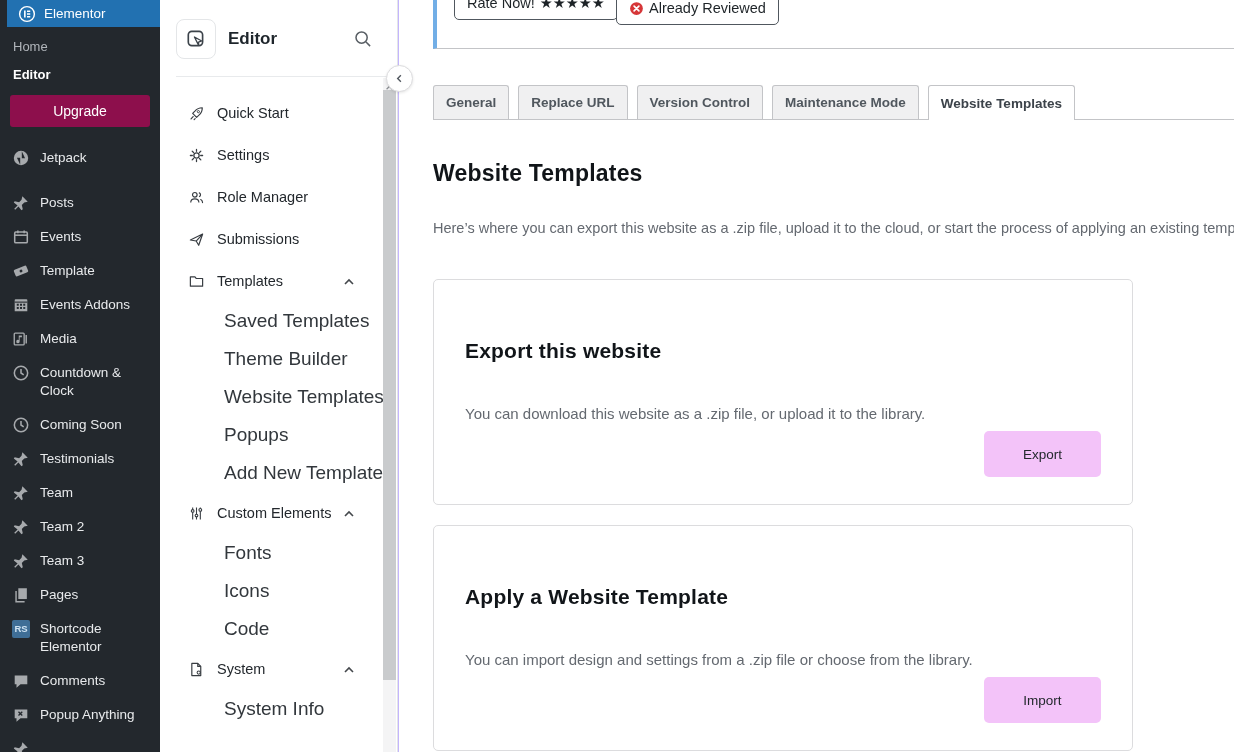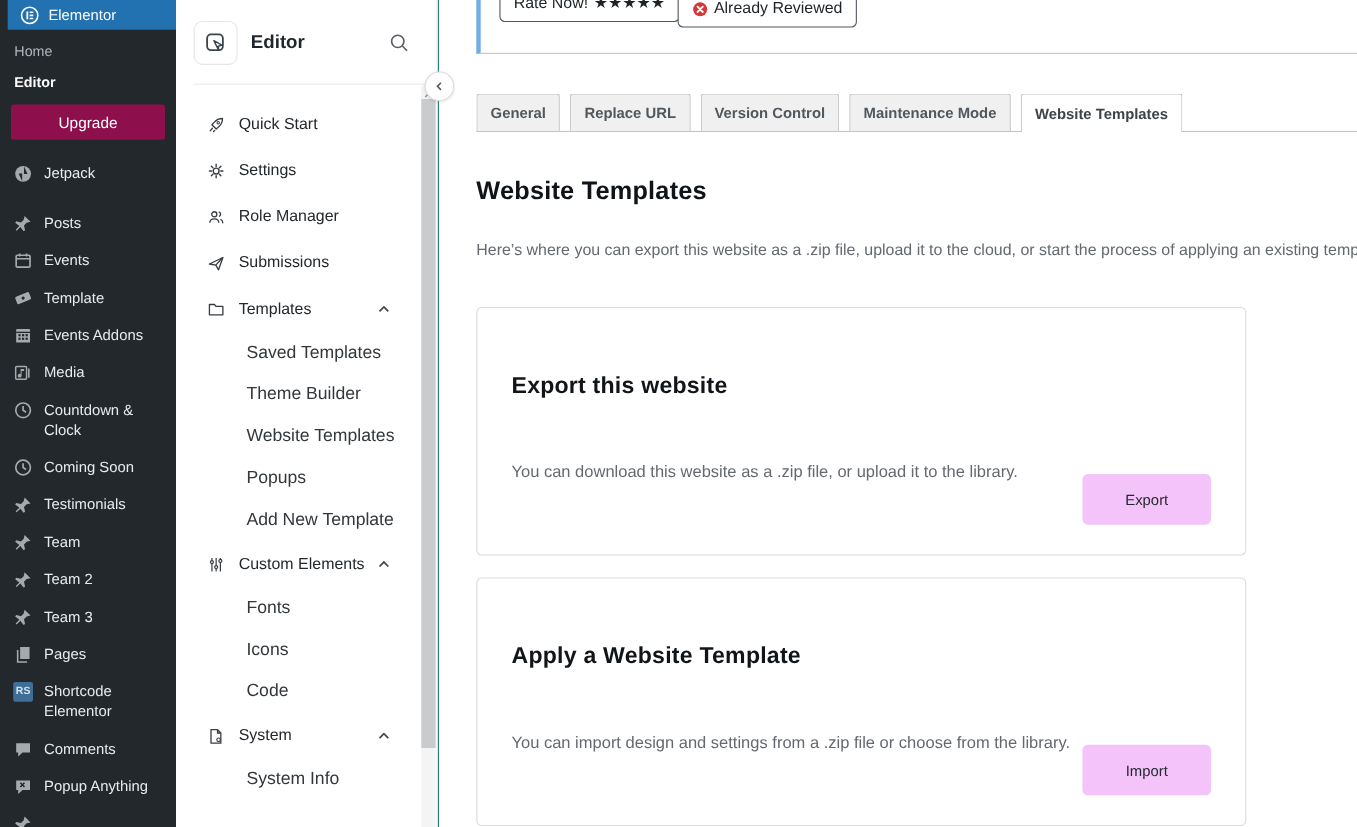--- a/index.html
+++ b/index.html
@@ -1,20 +1,20 @@
 <!DOCTYPE html>
 <html><head>
 <meta charset="utf-8">
 <style>
   * { box-sizing: border-box; margin: 0; padding: 0; }
   html,body { background:#fff; }
   .screen {
     position: relative; width: 1234px; height: 752px; overflow: hidden;
     font-family: "Liberation Sans", "DejaVu Sans", sans-serif;
-    background: #0f766e; color: #1d2327;
+    background: #c4b5fd; color: #1d2327;
   }
 
   
   .wp-sidebar {
     position: absolute; left: 0; top: 0; width: 160px; height: 752px;
     background: #23282d; overflow: hidden; color: #e8eaec;
   }
   .wp-brand {
     margin-left: 7px; height: 27px; background: #2271b1; color: #fff;
     display: flex; align-items: center; gap: 8px; padding-left: 11px;
@@ -66,21 +66,21 @@
   .es-nav { margin-top: 15px; }
   .es-item { height: 42px; padding: 0 30px 0 16px; display: flex; align-items: center; cursor: pointer; }
   .es-pill {
     display: flex; align-items: center; width: 100%; height: 36px;
     border-radius: 4px; padding: 0 12px; font-size: 14.5px; color: #23282d;
   }
   .es-item.active .es-pill { background: #ececed; }
   .es-pill .ico { width: 17px; height: 17px; margin-right: 12px; color: #383d42; }
   .es-pill .ico svg { width: 17px; height: 17px; display: block; }
   .es-chevron { margin-left: auto; color: #44484c; width: 12px; height: 12px; }
-  .es-sub { height: 38px; display: flex; align-items: center; padding-left: 64px; font-size: 16px; color: #32373c; cursor: pointer; }
+  .es-sub { height: 38px; display: flex; align-items: center; padding-left: 64px; font-size: 19px; color: #32373c; cursor: pointer; }
 
   
   .es-scrollbar {
     position: absolute; right: 1px; top: 78px; width: 13px; height: 674px;
     background: #f4f4f5;
   }
   .es-scroll-arrow { position: absolute; top: 1px; left: 1px; width: 11px; height: 10px; color: #8c8f94; }
   .es-scroll-thumb { position: absolute; top: 12px; left: 0; width: 13px; height: 590px; background: #c9cbcd; }
 
   .collapse-btn {
@@ -120,21 +120,21 @@
   .content-body { margin-left: 34px; }
   .page-title { margin-top: 40px; font-size: 23px; font-weight: 700; color: #101418; letter-spacing: .2px; }
   .page-desc { margin-top: 33px; font-size: 14.5px; color: #646970; white-space: nowrap; overflow: hidden; }
 
   .cards { margin-top: 43px; }
   .card {
     width: 700px; height: 226px; border: 1px solid #dcdcde; border-radius: 5px;
     background: #fff; position: relative; padding: 59px 30px 0 31px; margin-bottom: 20px;
   }
   .card-title { font-size: 21px; font-weight: 700; color: #111519; letter-spacing: .2px; }
-  .card-desc { margin-top: 58px; font-size: 15px; color: #646970; }
+  .card-desc { margin-top: 42px; font-size: 15px; color: #646970; }
   .card-btn {
     position: absolute; right: 31px; top: 151px; width: 117px; height: 46px;
     background: #f3c3f9; color: #23282d; border: none; border-radius: 5px;
     font-size: 13.5px; font-family: inherit; cursor: pointer;
   }
 </style>
 </head>
 <body>
 
 <div class="screen">

